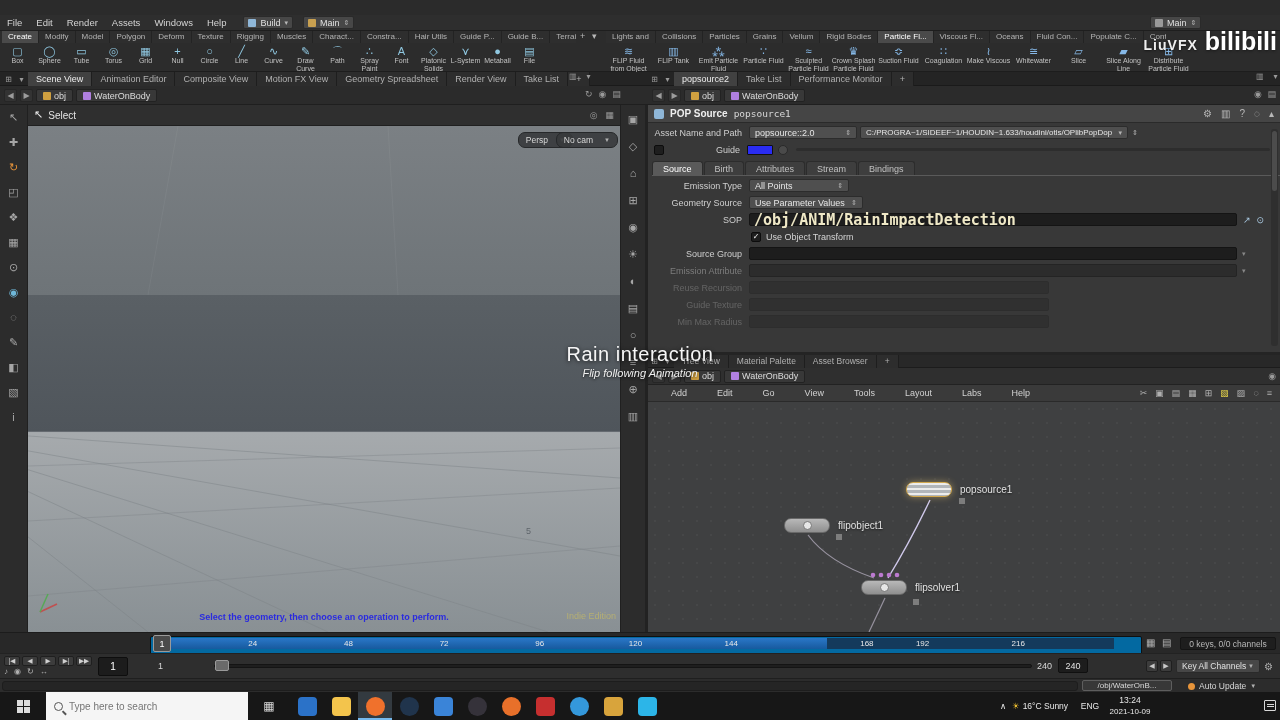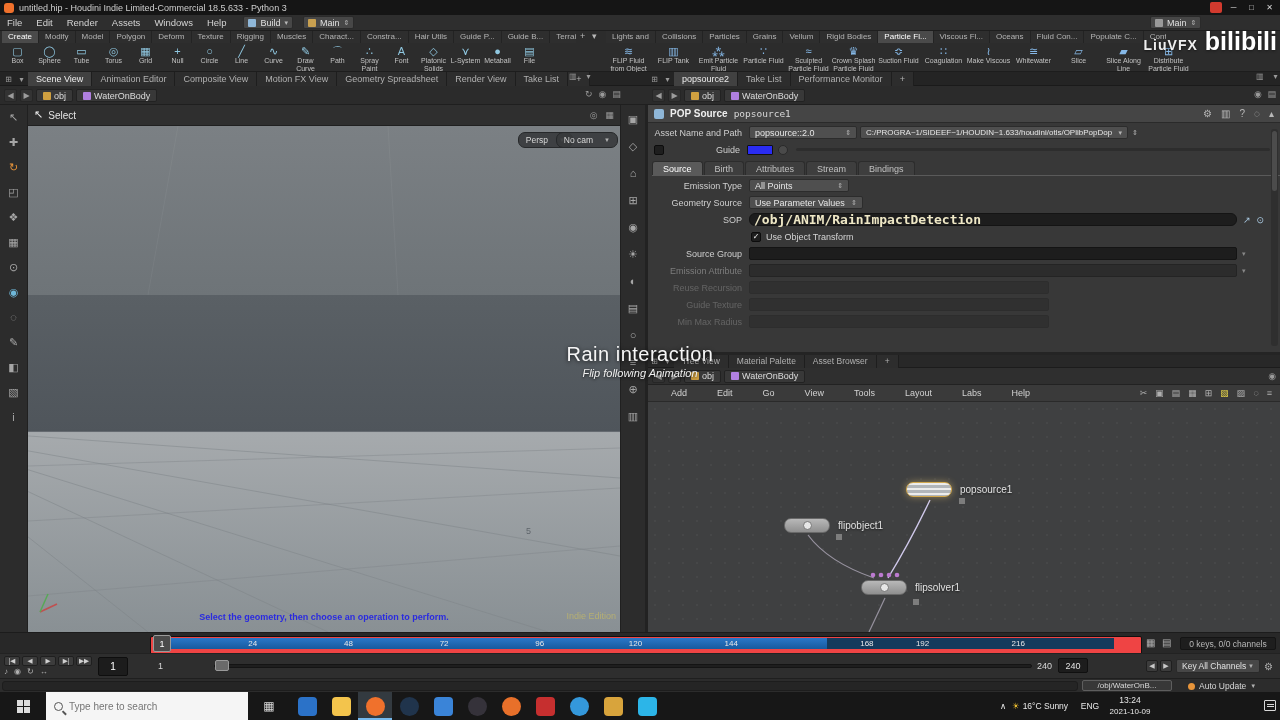--- a/index.html
+++ b/index.html
@@ -93,21 +93,21 @@
   #param-header .ptype { font-size:10px; font-weight:bold; color:#efefef; }
   #param-header .pname { font-size:9.5px; font-family:"DejaVu Sans Mono", monospace; color:#d8d8d8; }
   #param-header .ph-icons { margin-left:auto; display:flex; gap:9px; font-size:10px; color:#b8b8b8; }
   .prow { display:flex; align-items:center; height:15px; margin-top:2px; padding-left:4px; }
   .plabel { width:90px; text-align:right; margin-right:7px; color:#cfcfcf; font-size:9px; white-space:nowrap; overflow:hidden; }
   .dd { height:13px; background:#4f4f4f; border:1px solid #2c2c2c; border-radius:2px; display:flex; align-items:center;
     gap:6px; padding:0 5px; font-size:9px; color:#e6e6e6; }
   .dd .spin { font-size:7px; color:#b4b4b4; }
   .field { height:13px; background:#1d1d1d; border:1px solid #141414; border-radius:2px; color:#e0e0e0;
     font-size:9px; display:flex; align-items:center; padding:0 4px; }
-  .mono { font-family:"DejaVu Sans Mono", monospace; font-weight:bold; color:#efe8c6; font-size:13px;border-radius:6px; }
+  .mono { font-family:"DejaVu Sans Mono", monospace; font-weight:bold; color:#efe8c6; font-size:15px; }
   .cb { width:10px; height:10px; background:#1e1e1e; border:1px solid #0c0c0c; border-radius:2px;
     display:flex; align-items:center; justify-content:center; font-size:8px; color:#f0f0f0; }
   .ptab-row { display:flex; align-items:flex-end; height:15px; margin:4px 0 0 4px; border-bottom:1px solid #5a5a5a; }
   .ptab { padding:0 10px; height:14px; line-height:14px; font-size:9px; background:#3e3e3e; color:#c0c0c0;
     border:1px solid #2c2c2c; border-bottom:none; border-radius:3px 3px 0 0; margin-right:1px; }
   .ptab.active { background:#5a5a5a; color:#fff; }
   .disabled .plabel { color:#7c7c7c; }
   .disabled .field { background:#2c2c2c; border-color:#242424; }
   .faint { opacity:.28; }
   .pscroll { position:absolute; right:2px; top:24px; bottom:6px; width:7px; background:#2f2f2f; border-radius:3px; }
@@ -126,21 +126,21 @@
     background-color:#3f4041; background-image:radial-gradient(rgba(255,255,255,.035) 1px, transparent 1.2px); background-size:14px 14px; }
   .node { position:absolute; width:46px; height:15px; border-radius:7px;
     background:linear-gradient(#b8b8b8,#8f8f8f); border:1px solid #696969; display:flex; align-items:center; justify-content:center; }
   .node .nicon { width:9px; height:9px; border-radius:50%; background:#e6e6e6; border:1px solid #777; }
   .node.striped { background:repeating-linear-gradient(180deg,#ececec 0 2.5px,#b2b6ba 2.5px 5px);
     border-color:#d2a84e; box-shadow:0 0 7px rgba(250,210,120,.45); }
   .node-label { position:absolute; color:#e2e2e2; font-size:10px; text-shadow:0 1px 2px rgba(0,0,0,.6); white-space:nowrap; }
 
   
   #timeline { position:absolute; left:0; top:632px; width:1280px; height:21px; background:#282828; border-top:1px solid #1c1c1c; }
-  #tl-groove { position:absolute; left:150px; top:3px; width:992px; height:22px; background:#ef4444; border:1px solid #101010; border-radius:2px; }
+  #tl-groove { position:absolute; left:150px; top:3px; width:992px; height:22px; background:#0369a1; border:1px solid #101010; border-radius:2px; }
   #tl-blue { position:absolute; left:13px; top:1px; width:663px; height:11px; background:linear-gradient(#2a77c8,#175a9e); }
   #tl-dim { position:absolute; left:676px; top:1px; width:287px; height:11px; background:#143a5c; }
   .tl-tick { position:absolute; top:2px; transform:translateX(-50%); font-size:8px; color:#e8e8e8; }
   #tl-marker { position:absolute; left:153px; top:2px; width:18px; height:17px; background:#4a4a4a; border:1px solid #9a9a9a;
     border-radius:2px; z-index:2; display:flex; align-items:center; justify-content:center; color:#fff; font-size:9px; }
   .tl-right-icon { position:absolute; top:4px; font-size:10px; color:#b0b0b0; }
   #keys-pill { position:absolute; left:1180px; top:4px; width:96px; height:13px; background:#1e1e1e; border:1px solid #141414;
     border-radius:2px; display:flex; align-items:center; justify-content:center; font-size:8.5px; color:#b8b8b8; }
 
   
@@ -188,29 +188,20 @@
   .task-ico { width:19px; height:19px; }
   .tray-txt { position:absolute; font-size:8.5px; color:#e8e8e8; text-align:center; }
   #notif { position:absolute; right:4px; top:8px; width:12px; height:11px; border:1px solid #d8d8d8; border-radius:1px; }
   #notif::after { content:""; position:absolute; left:2px; top:3px; width:7px; height:1px; background:#d8d8d8; box-shadow:0 2px 0 #d8d8d8; }
 </style>
 </head>
 <body>
 
 <div id="app">
 
-  <div id="titlebar">
-    <span class="houdini-logo"></span>
-    <span class="title">untitled.hip - Houdini Indie Limited-Commercial 18.5.633 - Python 3</span>
-    <span class="spacer"></span>
-    <span class="titlebar-badge"></span>
-    <span class="winbtn">─</span>
-    <span class="winbtn">□</span>
-    <span class="winbtn">✕</span>
-  </div>
 
   <div id="menubar">
     <div id="menu-items" class="flex">
         <span class="menu-item">File</span>
         <span class="menu-item">Edit</span>
         <span class="menu-item">Render</span>
         <span class="menu-item">Assets</span>
         <span class="menu-item">Windows</span>
         <span class="menu-item">Help</span>
       </div>

